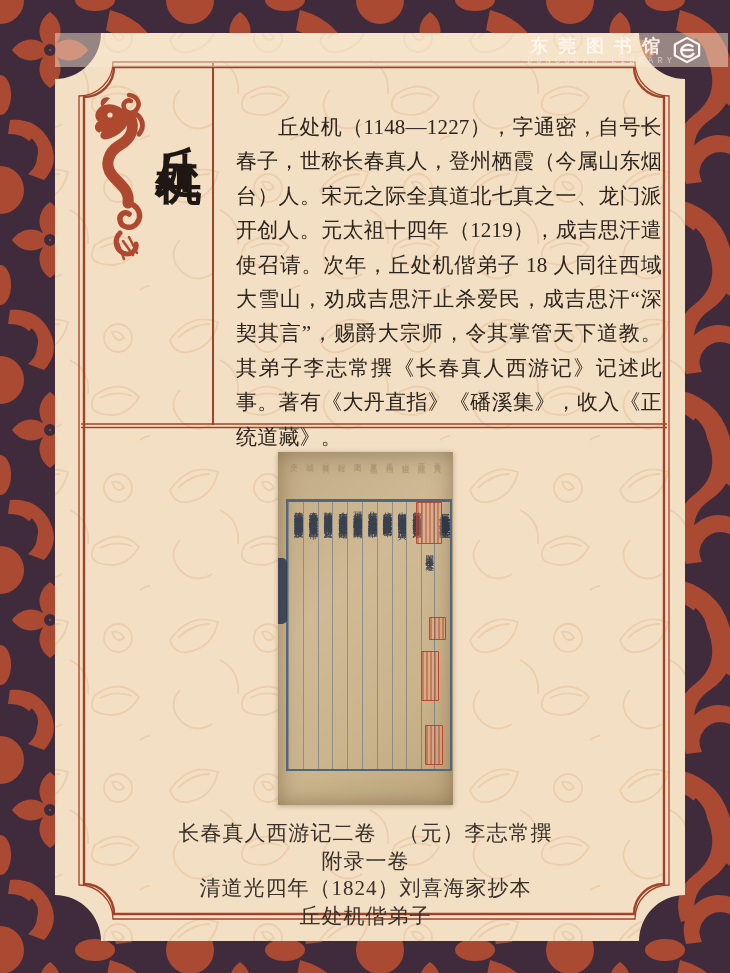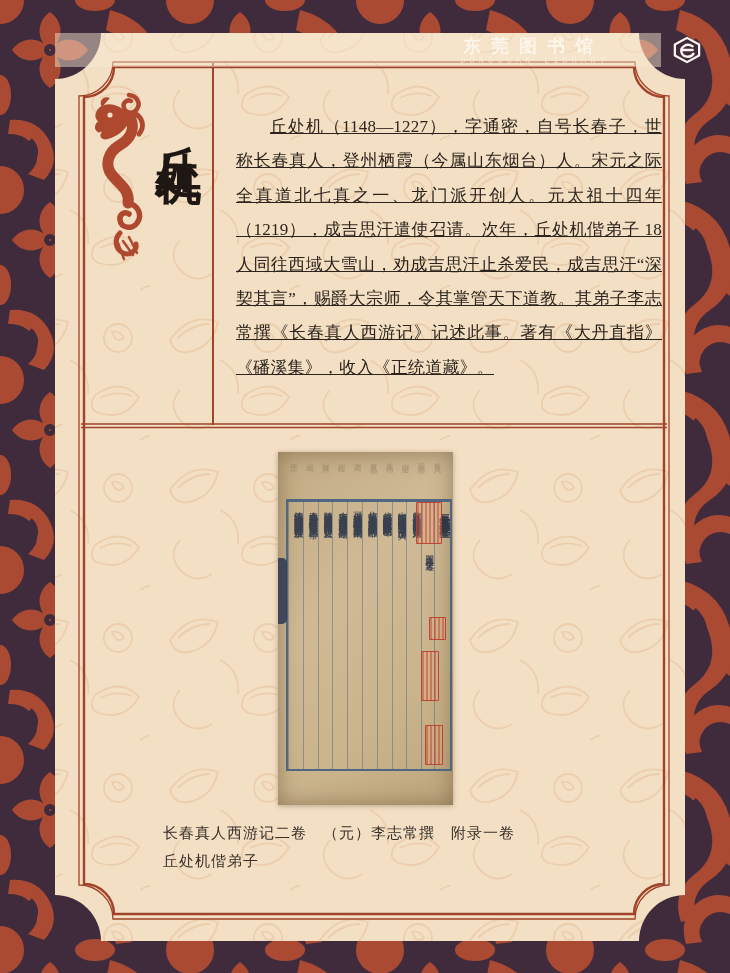--- a/index.html
+++ b/index.html
@@ -5,21 +5,21 @@
   html,body{margin:0;padding:0;background:#2b1d2b;}
   #stage{
     position:relative;width:730px;height:973px;overflow:hidden;
     background:#402b3c;
     font-family:"Liberation Serif","DejaVu Serif",serif;
   }
   #bg{position:absolute;left:0;top:0;width:730px;height:973px;}
 
   
   .band{
-    position:absolute;left:55px;top:33px;width:606px;height:34px;
+    position:absolute;left:55px;top:33px;width:673px;height:34px;
     background:rgba(246,231,209,.48);
   }
   .hdr-cn{
     position:absolute;right:58px;top:1px;
     font-family:"Liberation Sans","DejaVu Sans",sans-serif;
     font-size:18px;font-weight:bold;letter-spacing:10px;
     color:rgba(253,247,238,.92);white-space:nowrap;
   }
   .hdr-en{
     position:absolute;right:52px;top:23px;
@@ -34,22 +34,22 @@
   .vtitle{
     position:absolute;left:153px;top:108px;
     writing-mode:vertical-rl;text-orientation:upright;
     font-size:46px;font-weight:600;letter-spacing:7px;
     color:#1e1713;line-height:1.1;
   }
 
   
   .bio{
     position:absolute;left:236px;top:110px;width:426px;
-    font-size:17px;line-height:34.4px;letter-spacing:.2px;
-    color:#2c241d;text-align:justify;text-indent:2em;text-decoration:underline;
+    font-size:21px;line-height:34.4px;letter-spacing:.2px;
+    color:#2c241d;text-align:justify;text-indent:2em;
   }
 
   
   .book{
     position:absolute;left:278px;top:452px;width:175px;height:353px;
     background:linear-gradient(135deg,#c2ab83,#cfba95 38%,#cab48c 70%,#bda67d);
     box-shadow:inset 0 0 22px rgba(92,68,40,.5),0 1px 5px rgba(50,30,15,.3);
   }
   .bleed{
     position:absolute;left:12px;top:5px;right:12px;height:41px;
@@ -80,21 +80,21 @@
   .seal1{left:138px;top:50px;width:24px;height:40px;}
   .seal2{left:151px;top:165px;width:15px;height:21px;}
   .seal3{left:143px;top:199px;width:16px;height:48px;}
   .seal4{left:147px;top:273px;width:16px;height:38px;}
   .spine{position:absolute;left:0;top:106px;width:9px;height:66px;
     background:#2f3a52;border-radius:0 5px 5px 0;opacity:.88;}
 
   
   .caption{
     position:absolute;left:163px;top:820px;width:405px;
-    font-size:15px;line-height:27.5px;color:#39302a;
+    text-align:center;font-size:21px;line-height:27.5px;color:#39302a;
     letter-spacing:1px;
   }
 </style>
 </head>
 <body>
 
 <div id="stage">
 
   <svg id="bg" viewBox="0 0 730 973">
     <defs>
@@ -210,16 +210,17 @@
     </div>
     <div class="seal seal1"></div>
     <div class="seal seal2"></div>
     <div class="seal seal3"></div>
     <div class="seal seal4"></div>
     <div class="spine"></div>
   </div>
 
   <div class="caption">
     <div>长春真人西游记二卷　（元）李志常撰　附录一卷</div>
+    <div>清道光四年（1824）刘喜海家抄本</div>
     <div>丘处机偕弟子</div>
   </div>
 
 </div>
 
 </body></html>

